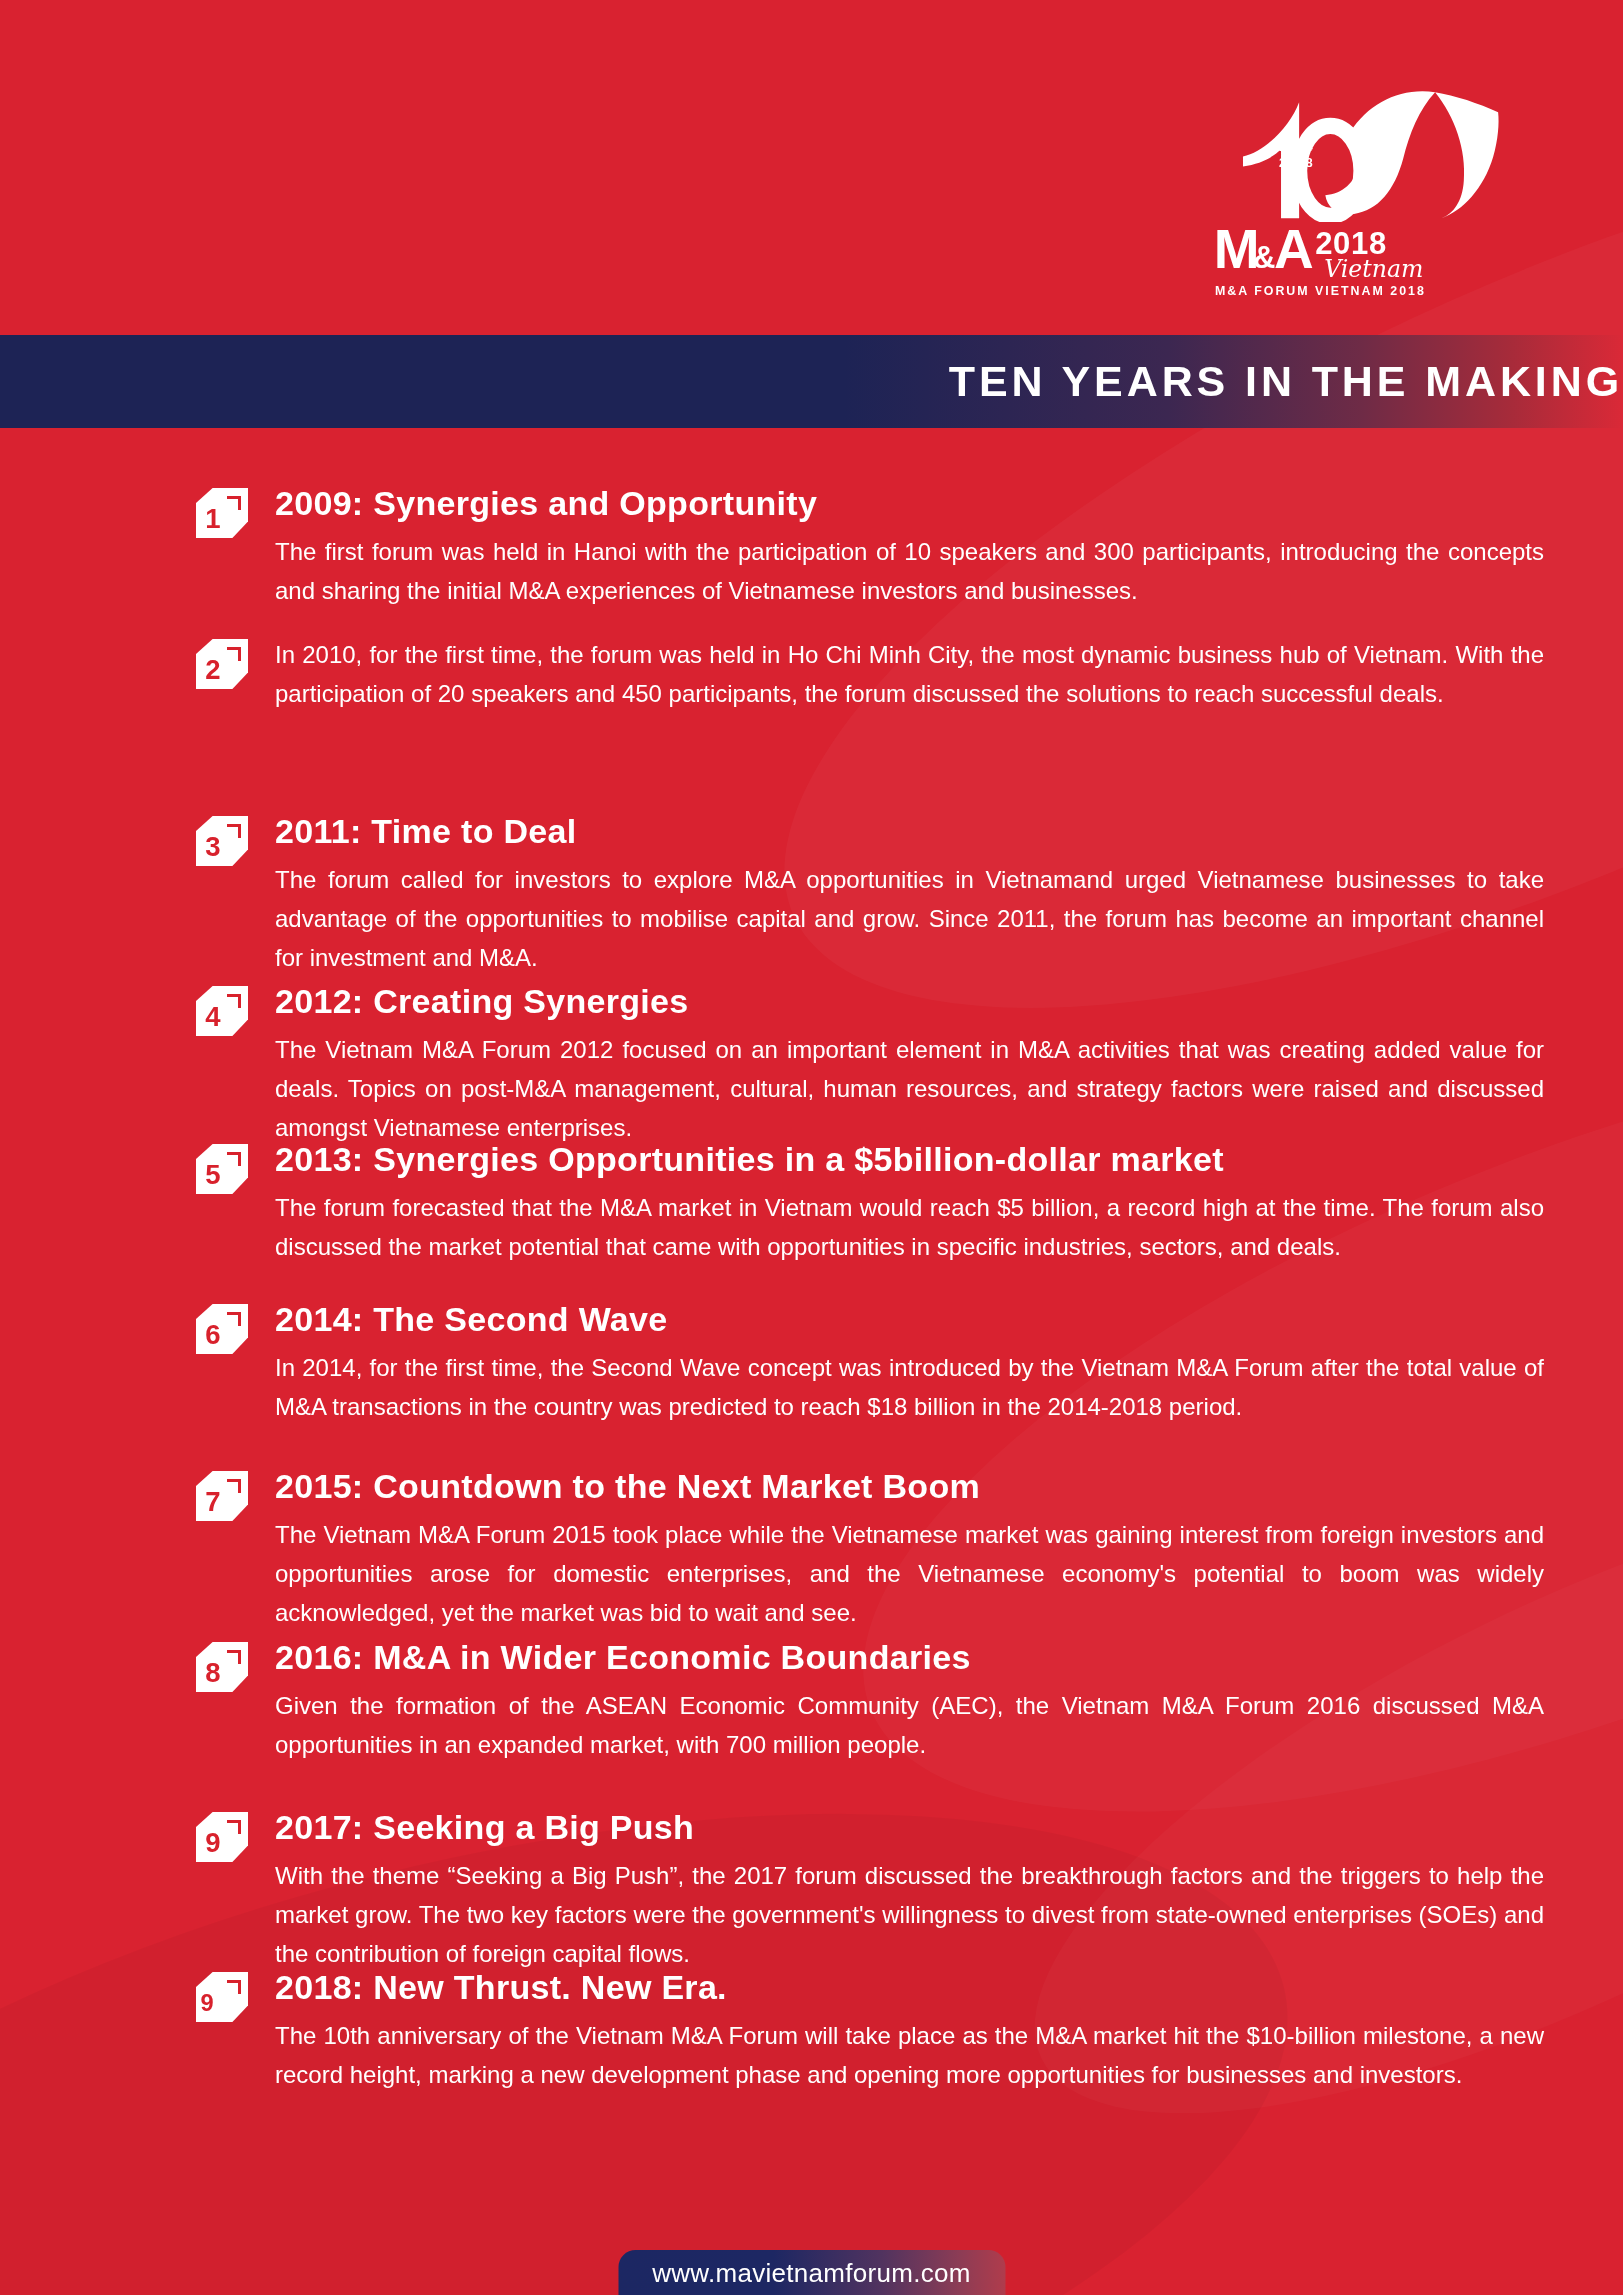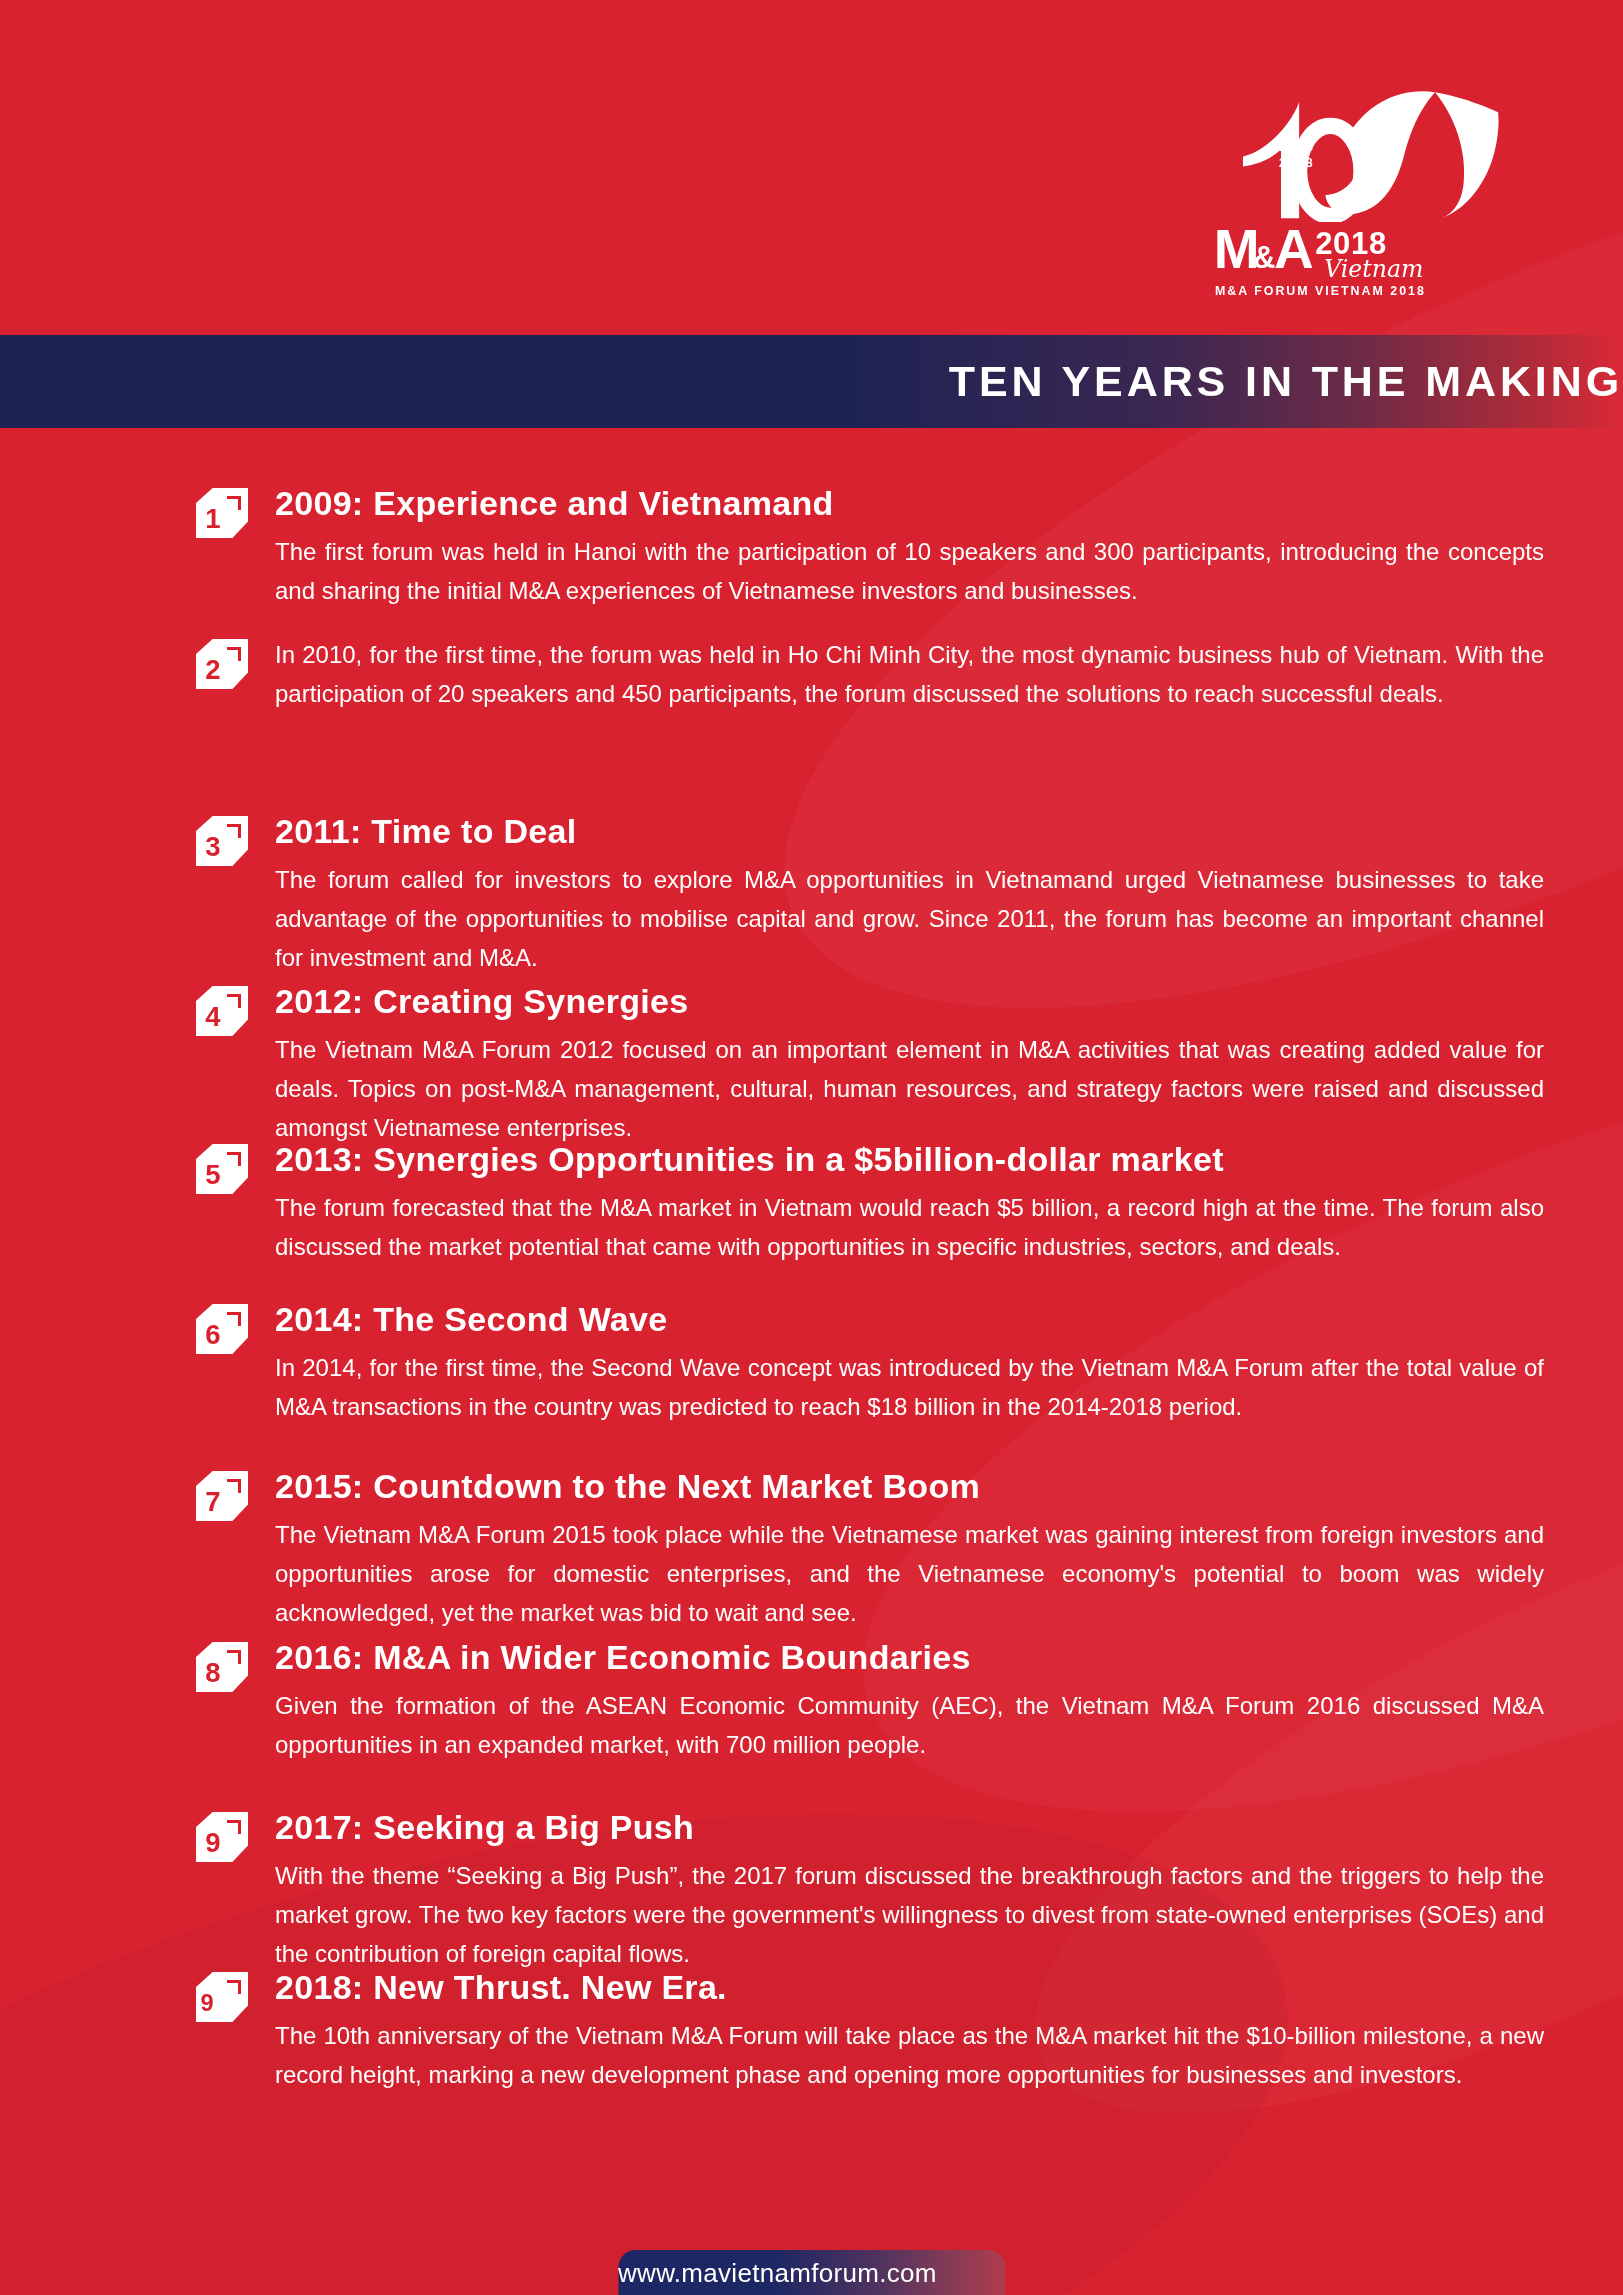--- a/index.html
+++ b/index.html
@@ -65,21 +65,21 @@
   }
   .sec-text{margin-left:79px;}
   .sec-heading{font-size:34px;font-weight:bold;line-height:39px;margin-bottom:9.2px;letter-spacing:0.3px;}
   .sec-body{font-size:24px;line-height:39px;text-align:justify;}
 
   
   .footer{
     position:absolute;top:2250px;left:50%;transform:translateX(-50%);
     width:387px;height:46px;border-radius:17px 17px 0 0;
     background:linear-gradient(90deg,#1c2763 0%,#1d2763 40%,#51335f 68%,#8c3c55 88%,#b03c4c 100%);
-    display:flex;align-items:center;justify-content:flex-start;
+    display:flex;align-items:center;justify-content:center;
   }
   .footer-url{font-size:26px;color:var(--white);letter-spacing:0.3px;}
 </style>
 </head>
 <body>
 
 <div class="swoosh s1"></div>
 <div class="swoosh s2"></div>
 <div class="swoosh s3"></div>
 <div class="swoosh s4"></div>
@@ -113,21 +113,21 @@
   <h1>TEN YEARS IN THE MAKING</h1>
 </div>
 
 <div class="sections">
   <section class="section" style="top: 484px;">
     <div class="badge">
       <span class="badge-num">1</span>
       <span class="badge-bracket"></span>
     </div>
     <div class="sec-text">
-      <h2 class="sec-heading">2009: Experience and Vietnamand</h2>
+      <h2 class="sec-heading">2009: Synergies and Opportunity</h2>
       <p class="sec-body">The first forum was held in Hanoi with the participation of 10 speakers and 300 participants, introducing the concepts and sharing the initial M&amp;A experiences of Vietnamese investors and businesses.</p>
     </div>
   </section>
 
   <section class="section" style="top: 635px;">
     <div class="badge">
       <span class="badge-num">2</span>
       <span class="badge-bracket"></span>
     </div>
     <div class="sec-text">

